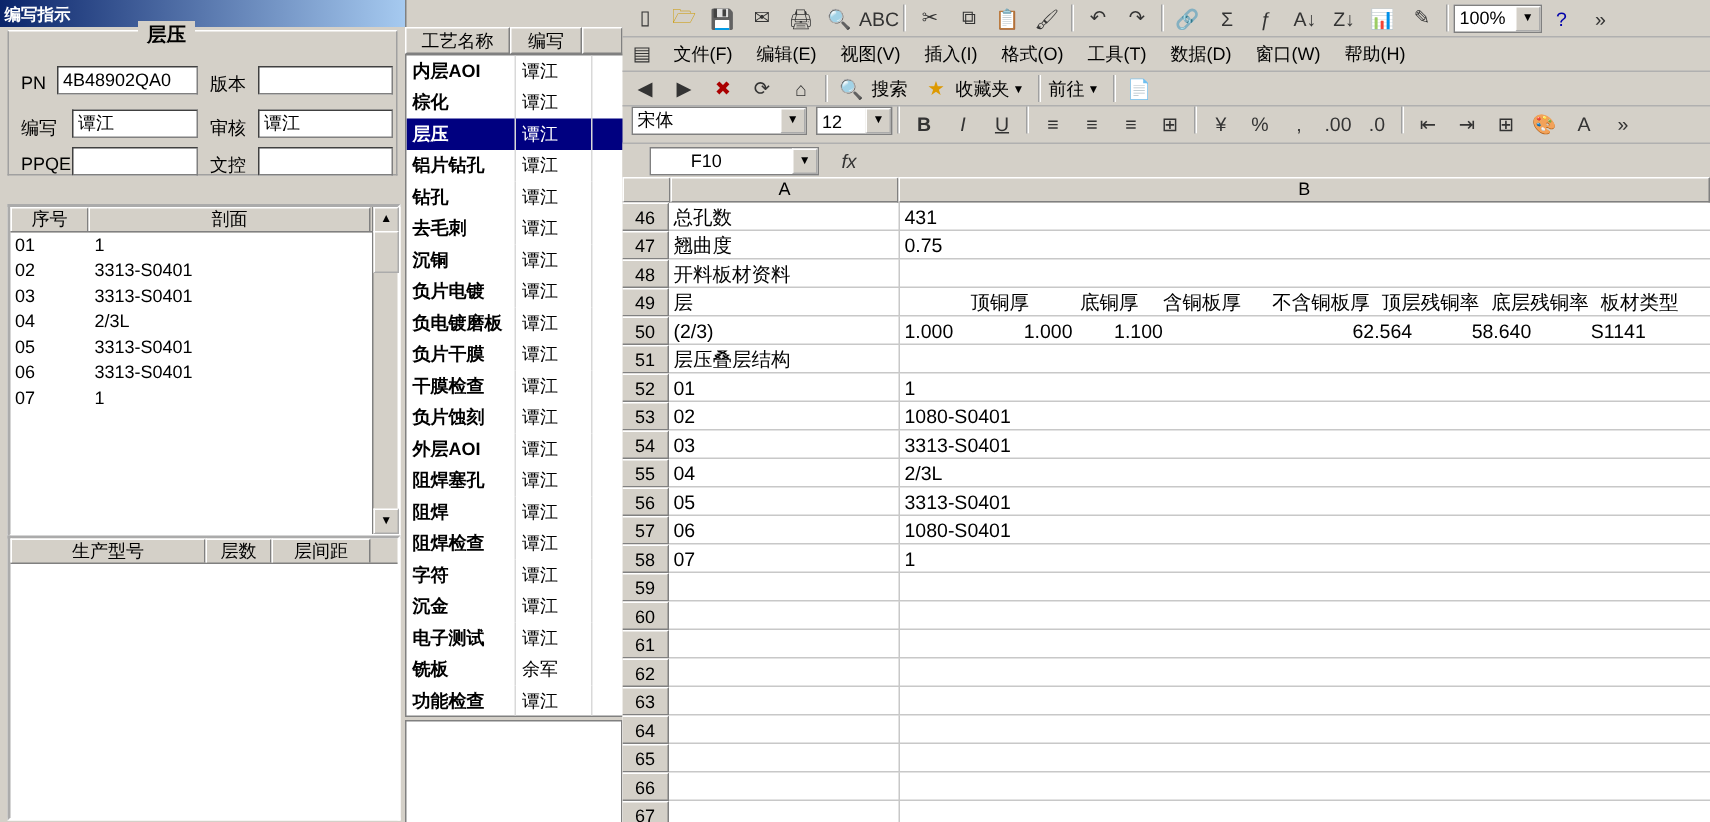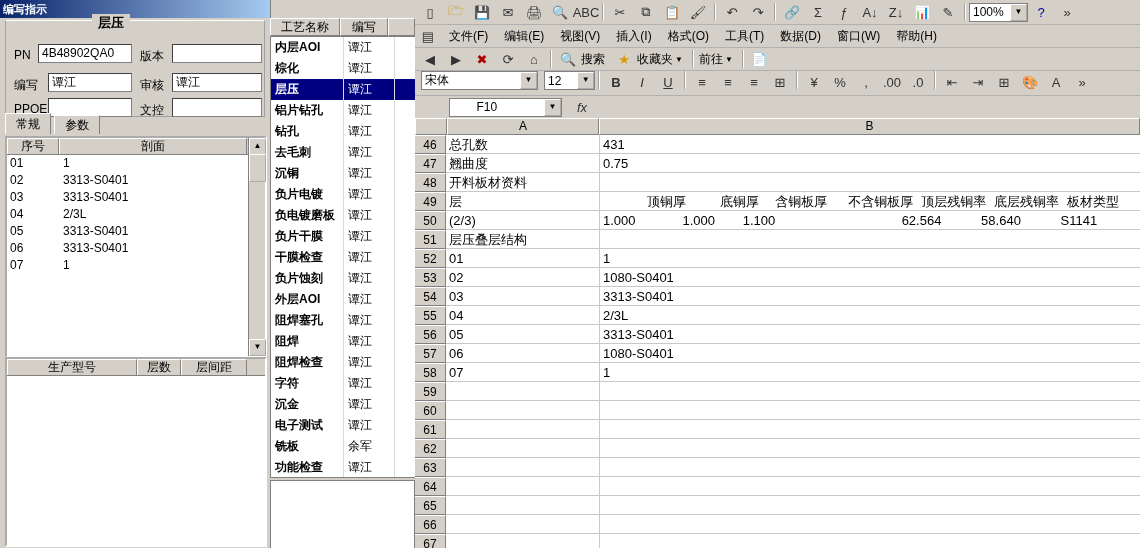--- a/index.html
+++ b/index.html
@@ -101,24 +101,20 @@
 
   <div class="lblrow" style="left:14px;top:102px;">PPQE</div>
   <div class="fld" style="position:absolute;left:48px;top:98px;width:82px;">
     <span style="padding-left:3px;line-height:17px;display:block;font-size:12px;"></span>
   </div>
   <div class="lblrow" style="left:140px;top:102px;">文控</div>
   <div class="fld" style="position:absolute;left:172px;top:98px;width:88px;">
     <span style="padding-left:3px;line-height:17px;display:block;font-size:12px;"></span>
   </div>
 
-  <div class="tabs">
-    <span class="tab active">常规</span>
-    <span class="tab">参数</span>
-  </div>
 
   <div id="listA">
     <div class="lhdr">
       <div style="width:50px;">序号</div>
       <div style="width:186px;">剖面</div>
     </div>
     <div id="listA-rows">
         <div class="lrow">
           <div style="width:50px">01</div>
           <div style="width:186px">1</div>
@@ -374,21 +370,21 @@
     <div class="tb-sep"></div>
     <div class="tb-btn">⇤</div>
     <div class="tb-btn">⇥</div>
     <div class="tb-btn">⊞</div>
     <div class="tb-btn">🎨</div>
     <div class="tb-btn">A</div>
     <div class="tb-btn">»</div>
   </div>
 
   <div class="namebar">
-    <div class="combo" style="width:108px;margin-left:34px;">
+    <div class="combo" style="width:108px;margin-left:18px;">
       <span style="margin:0 auto;">F10</span>
       <span class="arrow">▼</span>
     </div>
     <div class="tb-btn" style="font-style:italic;margin-left:8px;">fx</div>
     <div style="flex:1;height:17px;margin-right:4px;">
       <span style="font-size:12px;"></span>
     </div>
   </div>
 
   <div id="grid">

